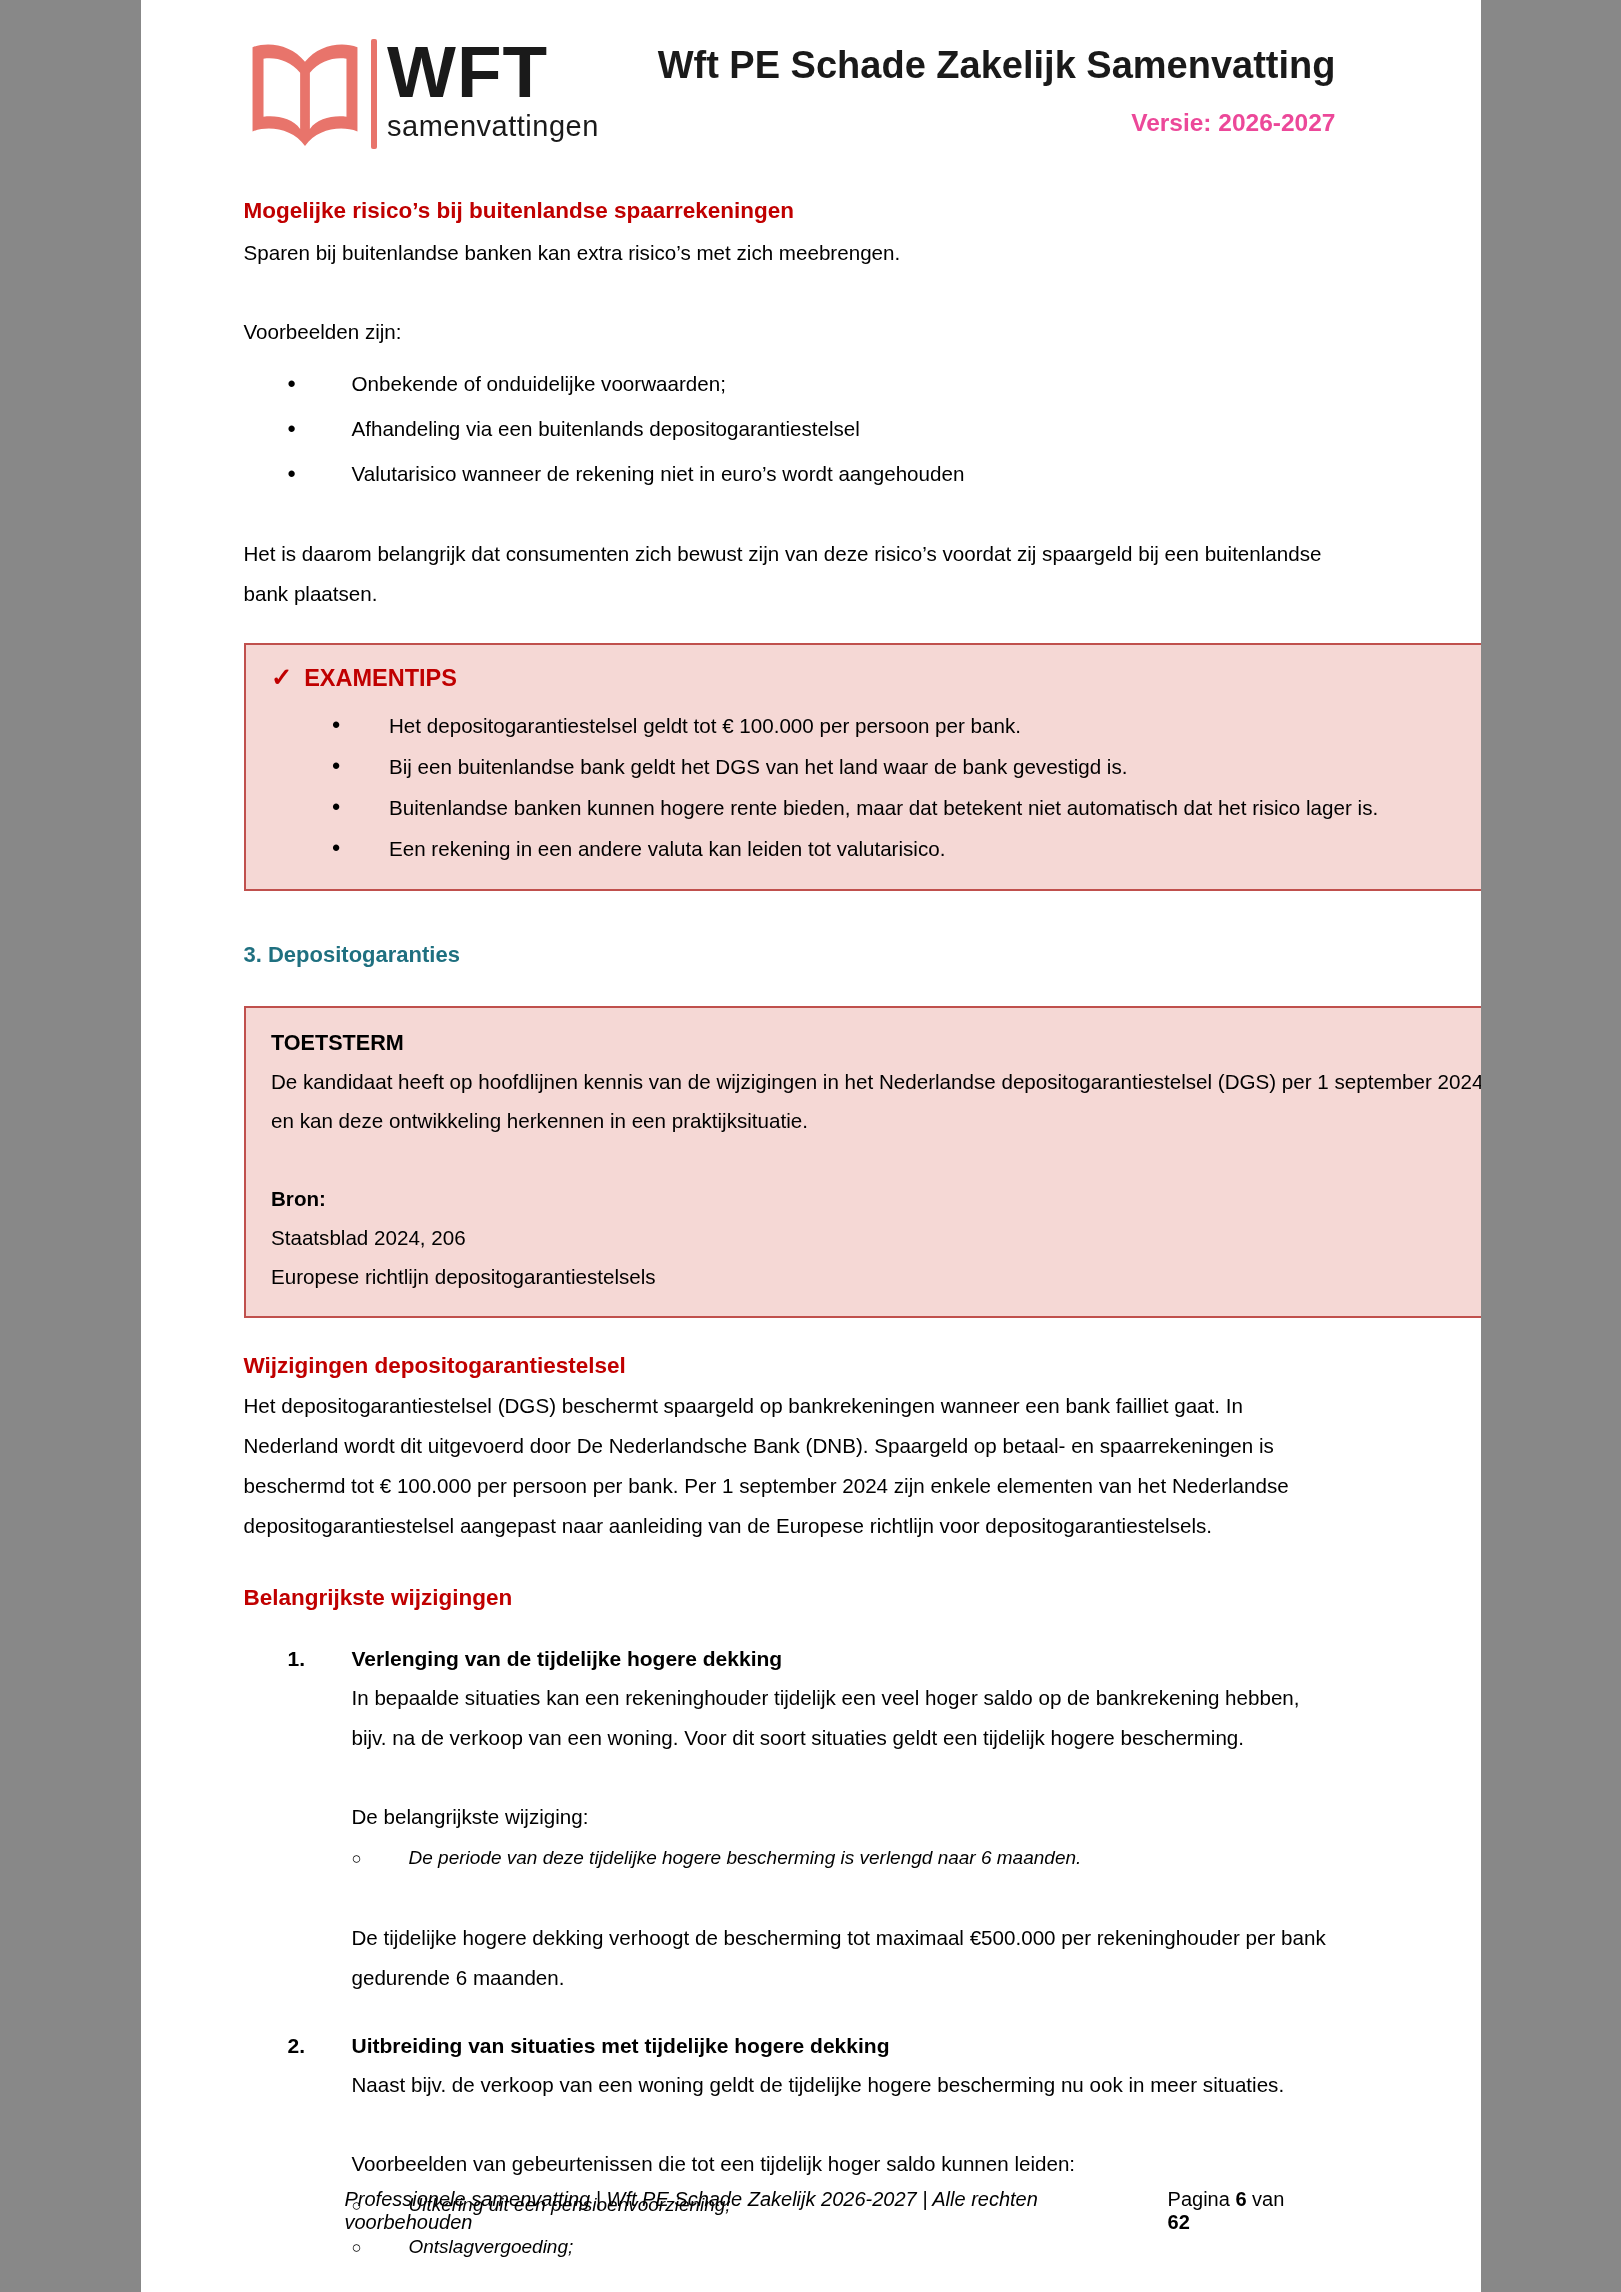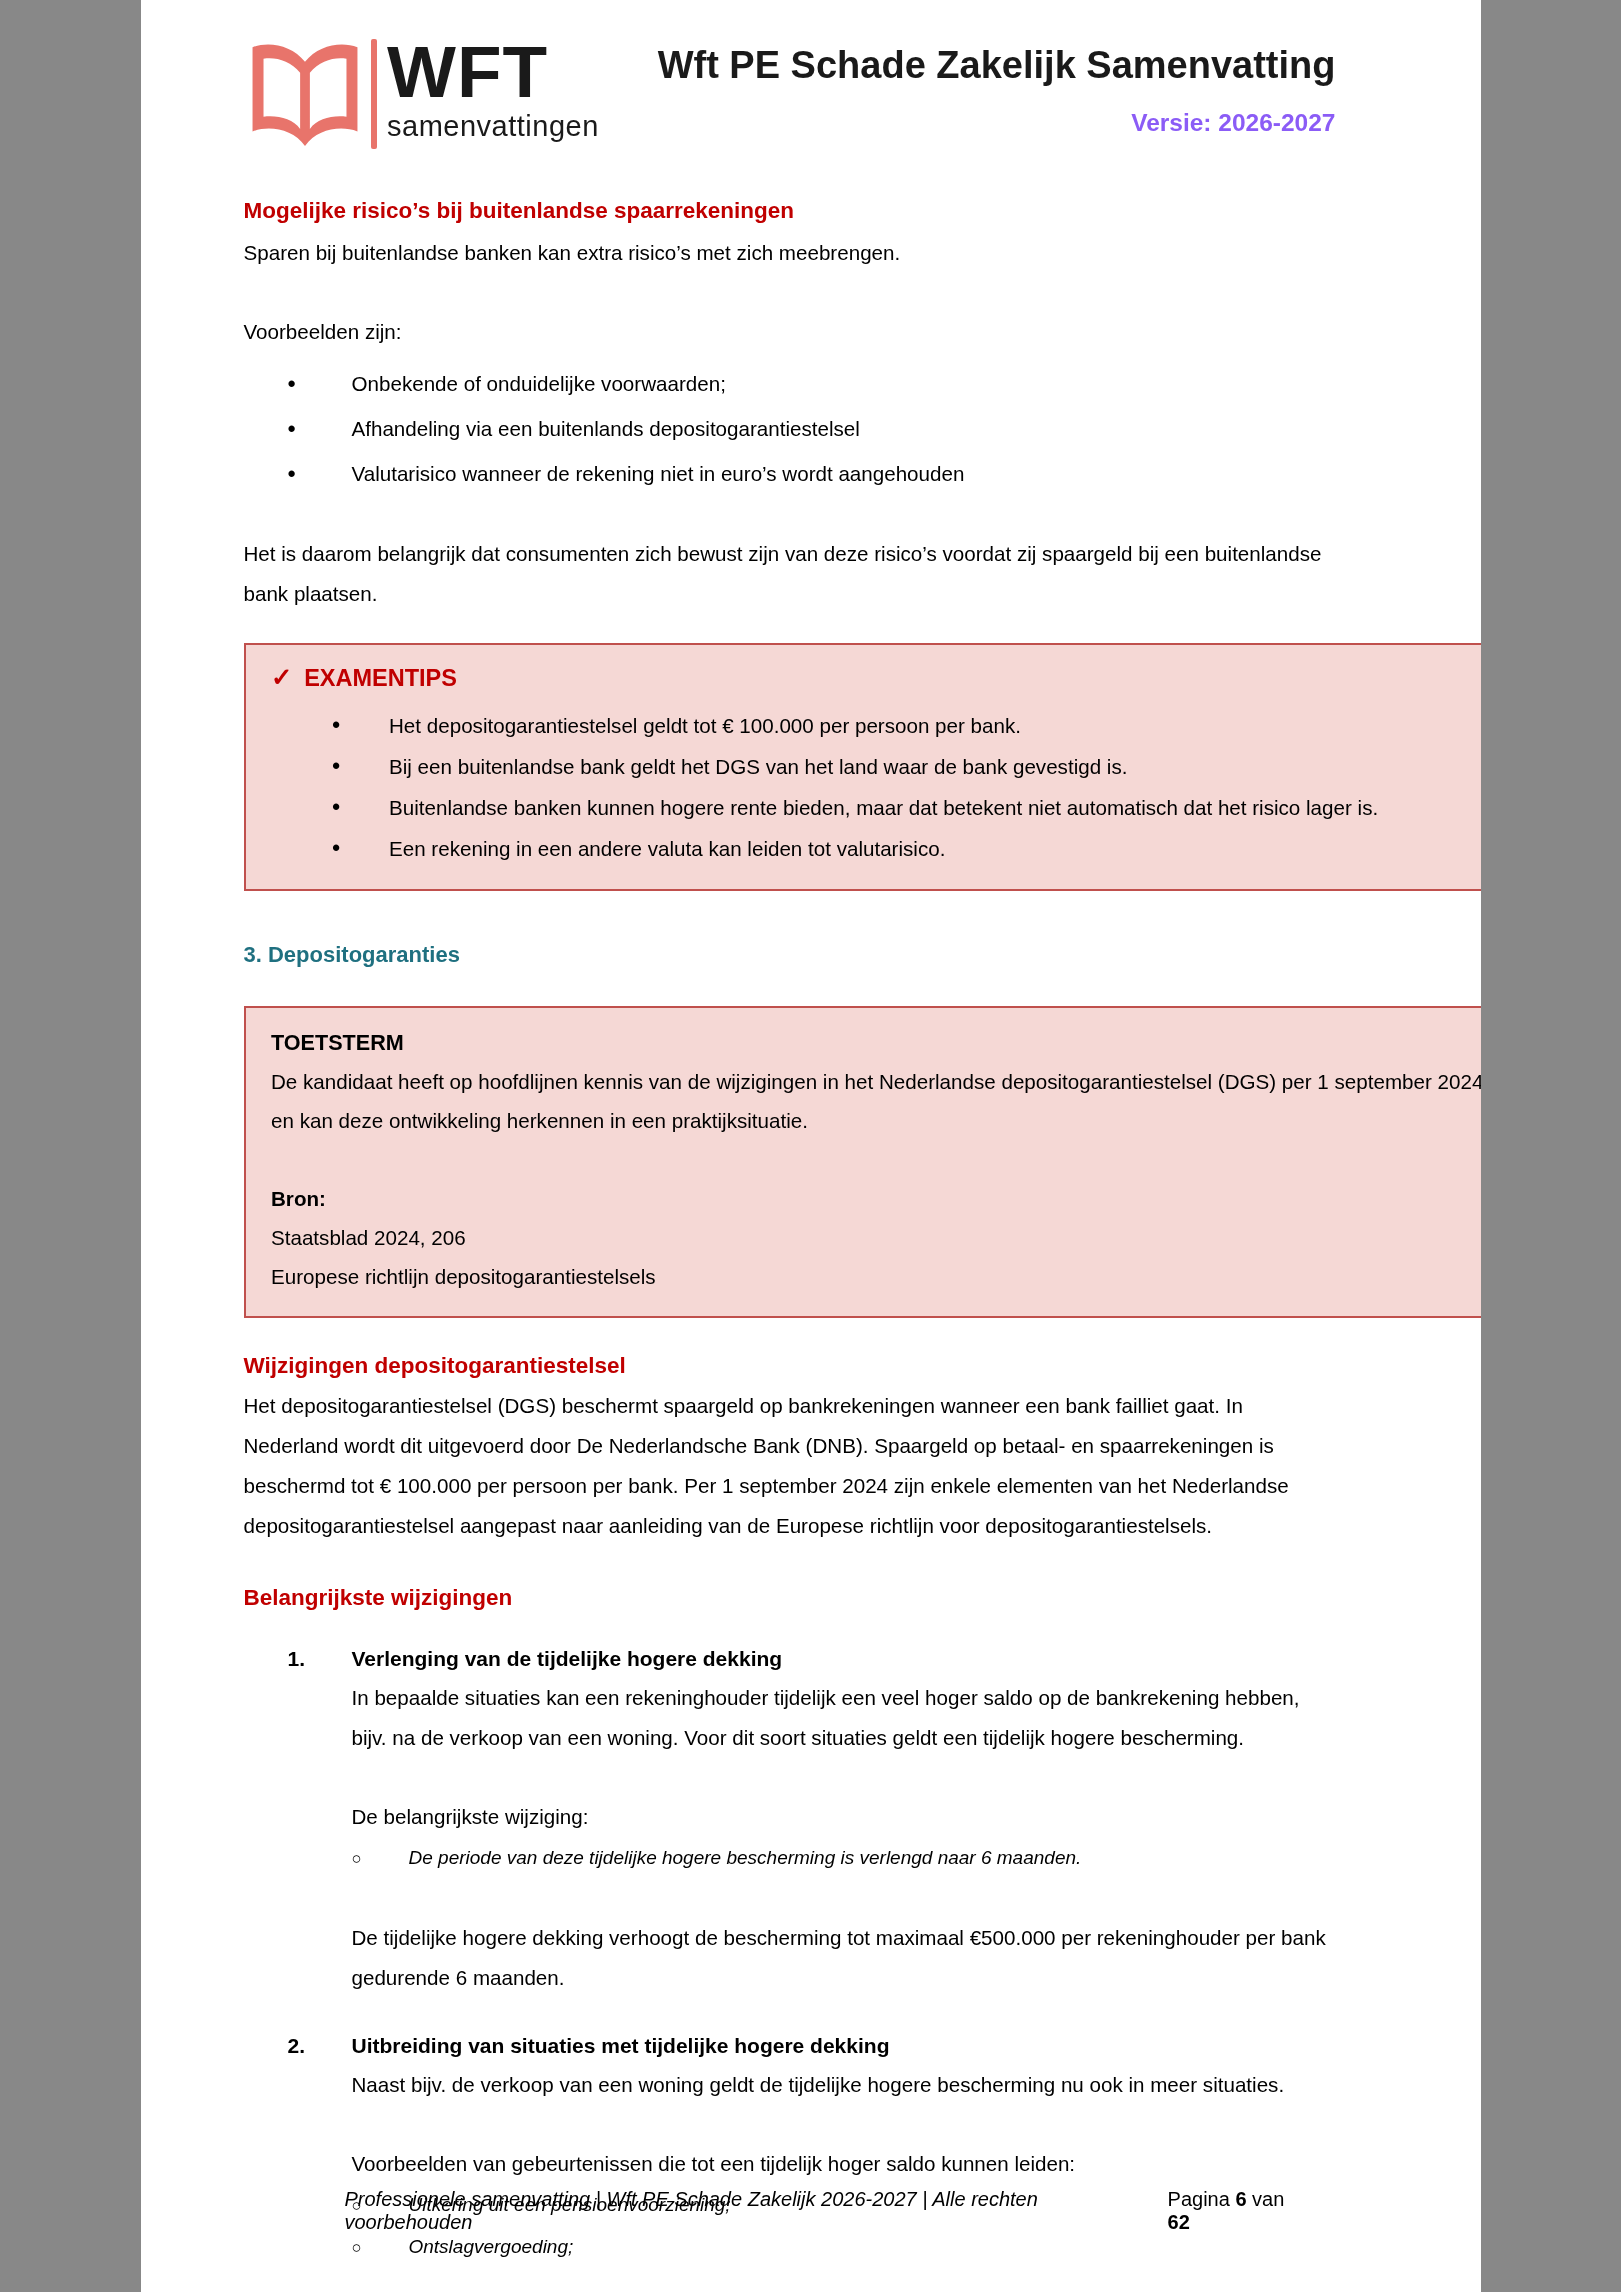--- a/index.html
+++ b/index.html
@@ -17,21 +17,21 @@
 
   
   .hdr { display: flex; justify-content: space-between; align-items: flex-start; }
   .logo { display: flex; align-items: flex-start; }
   .logo svg { display: block; }
   .logo-bar { width: 5.9px; height: 110px; background: #E8746B; margin: 3.9px 9.8px 0 5.9px; border-radius: 2px; }
   .brand { font-size: 73px; font-weight: bold; letter-spacing: 1px; line-height: 73px; color: #1a1a1a; }
   .brand-sub { font-size: 29px; color: #1a1a1a; margin-top: 2px; letter-spacing: 0.5px; }
   .titles { text-align: right; padding-top: 7.8px; }
   .doc-title { font-size: 38px; font-weight: bold; color: #1a1a1a; line-height: 45px; }
-  .version { font-size: 24.5px; font-weight: bold; color: #8b5cf6; margin-top: 21.6px; }
+  .version { font-size: 24.5px; font-weight: bold; color: #ec4899; margin-top: 21.6px; }
 
   
   .h-red { color: #C00000; font-size: 22.5px; font-weight: bold; line-height: 29px; }
   .h-teal { color: #1F7080; font-size: 22px; font-weight: bold; line-height: 37px; }
   p.body, li, .plain { font-size: 20.6px; line-height: 39px; }
   p.body { line-height: 40px; }
 
   
   ul.bullets { list-style: none; margin: 9.8px 0 0 44px; }
   ul.bullets > li { display: flex; line-height: 44px; }

